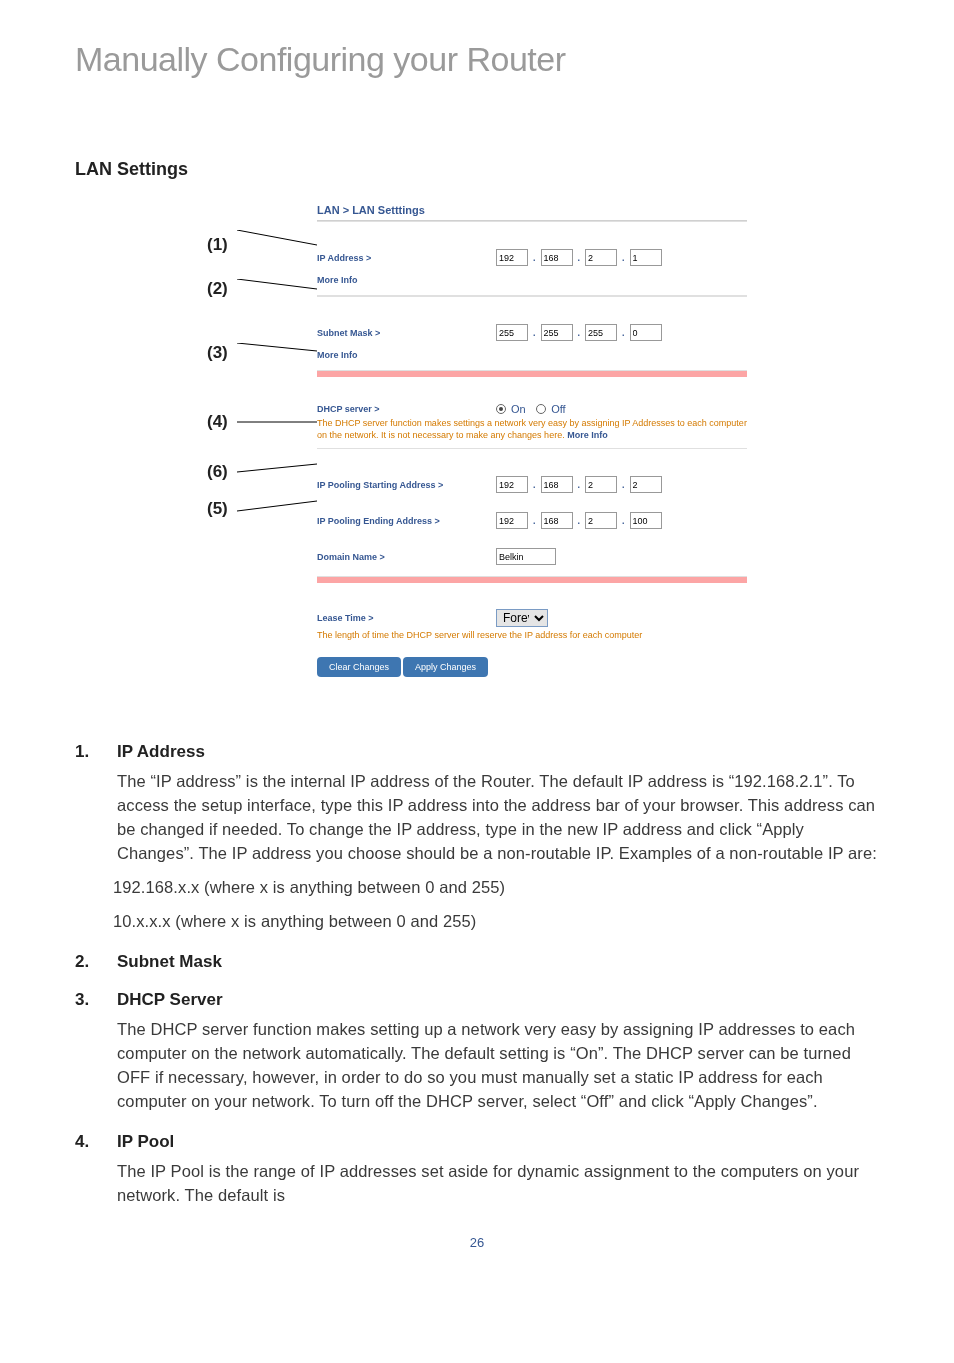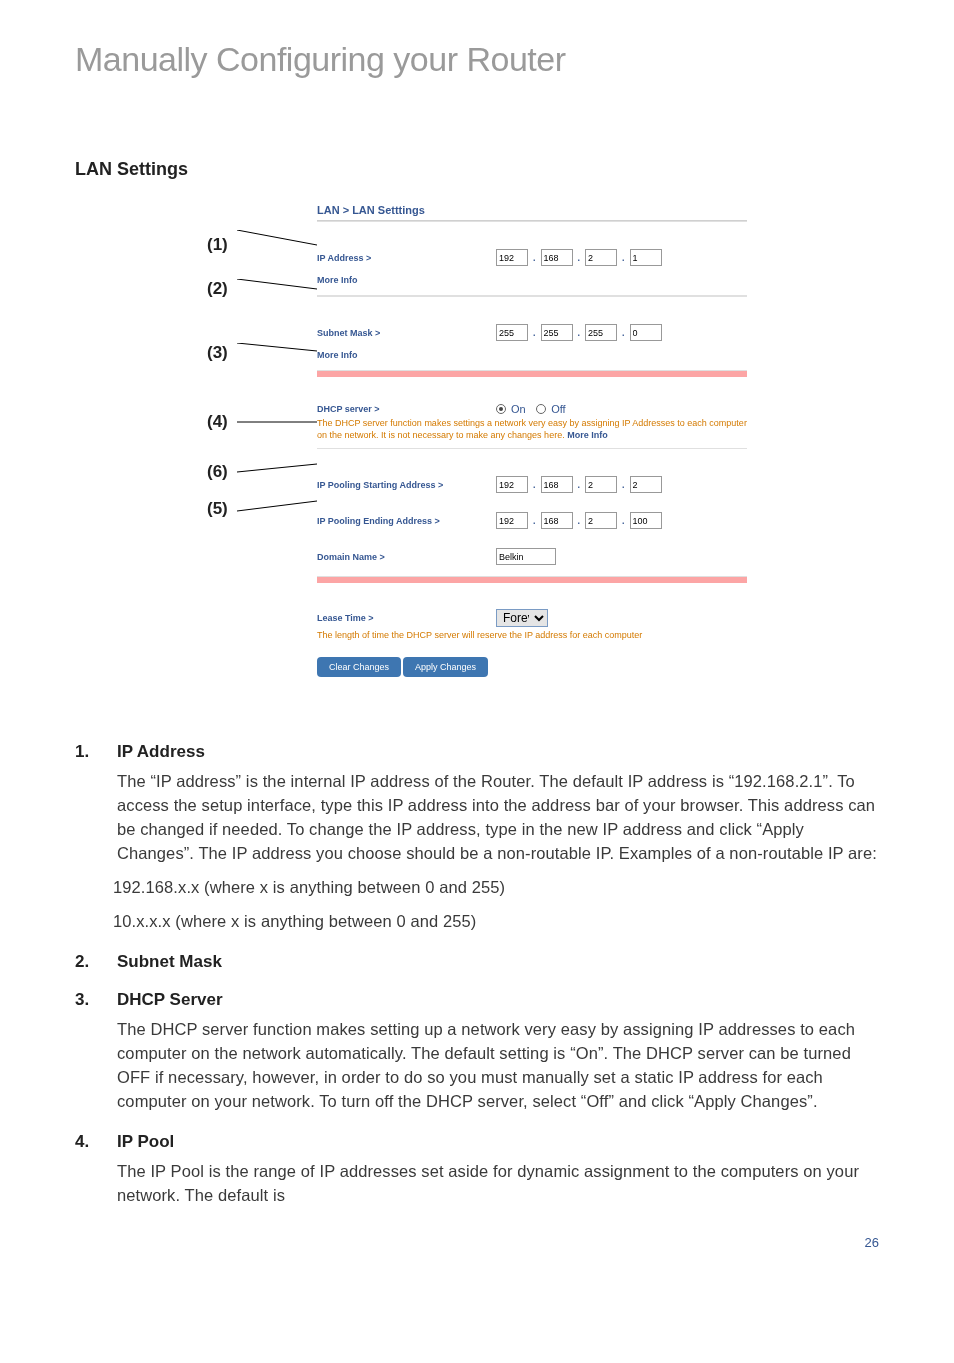--- a/index.html
+++ b/index.html
@@ -156,21 +156,21 @@
     .item-body {
       margin-left: 42px;
       font-size: 16.5px;
       color: #3a3a3a;
       line-height: 1.45;
       letter-spacing: 0.1px;
     }
     .item-body p { margin-bottom: 0; }
     .example { margin-left: 38px; margin-top: 10px; }
     .page-num {
-      text-align: right;
+      text-align: center;
       font-size: 13px;
       color: #365792;
       margin-top: 28px;
     }
     .radio-circle {
       display:inline-block;
       width:10px; height:10px;
       border:1px solid #666;
       border-radius:50%;
       vertical-align:middle;

